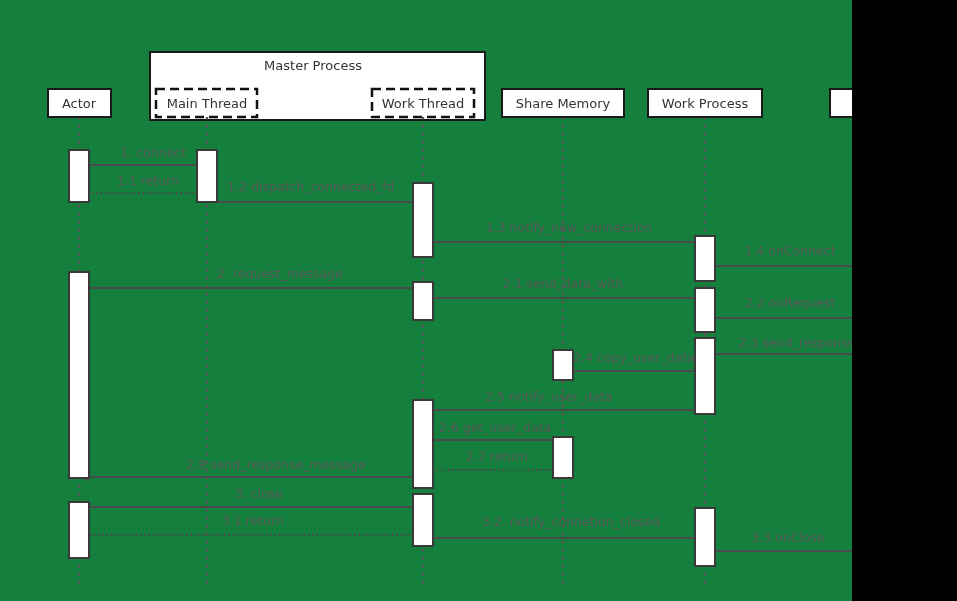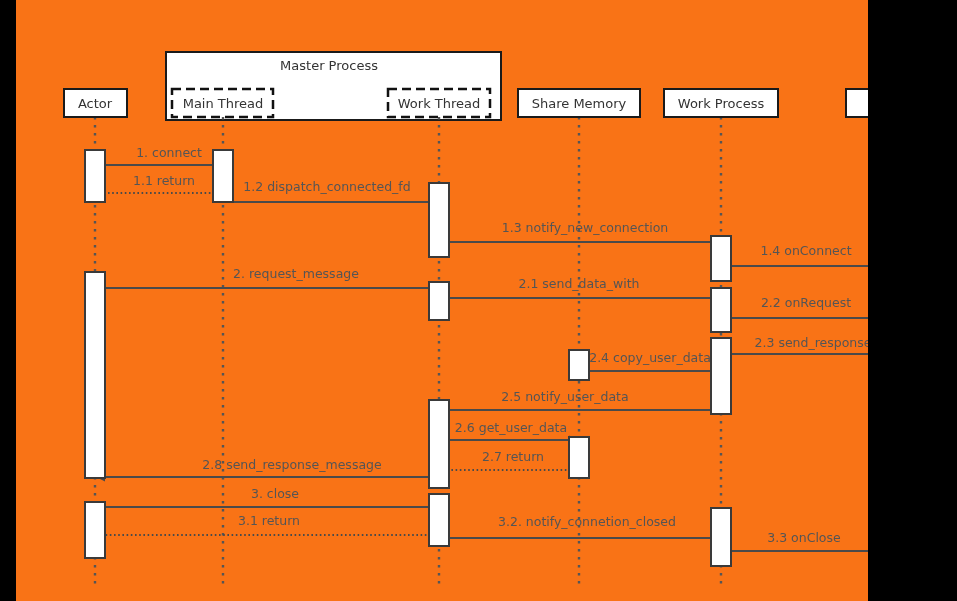--- a/index.html
+++ b/index.html
@@ -7,23 +7,22 @@
     padding: 0;
     background: #000000;
   }
   body {
     font-family: "DejaVu Sans", sans-serif;
   }
   #diagram-root {
     position: relative;
     width: 852px;
     height: 601px;
-    background: #f97316;
+    background: #15803d;
     overflow: hidden;
-    margin-left: 16px;
   }
   svg#seq-svg {
     position: absolute;
     left: 0;
     top: 0;
     width: 957px;
     height: 601px;
     display: block;
   }
   .grp-box {

